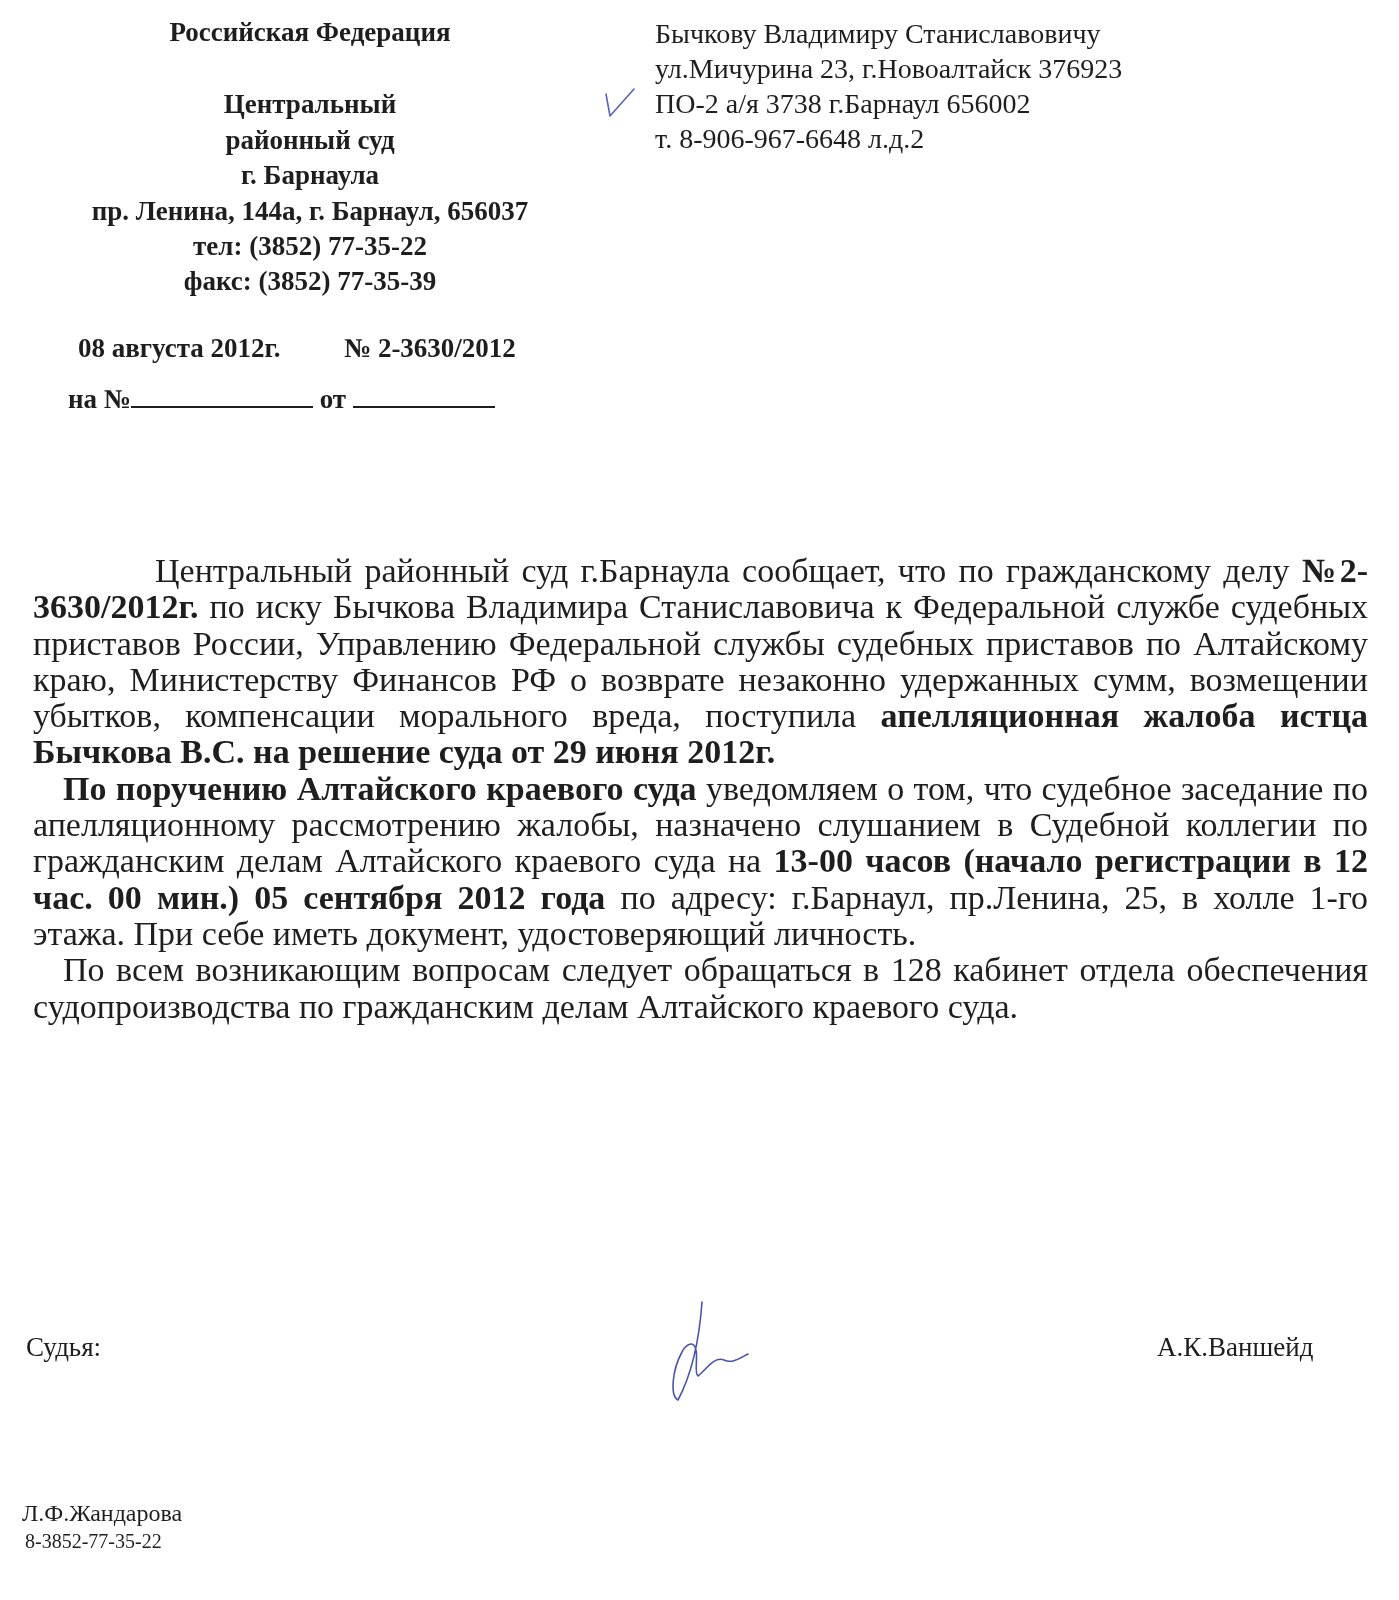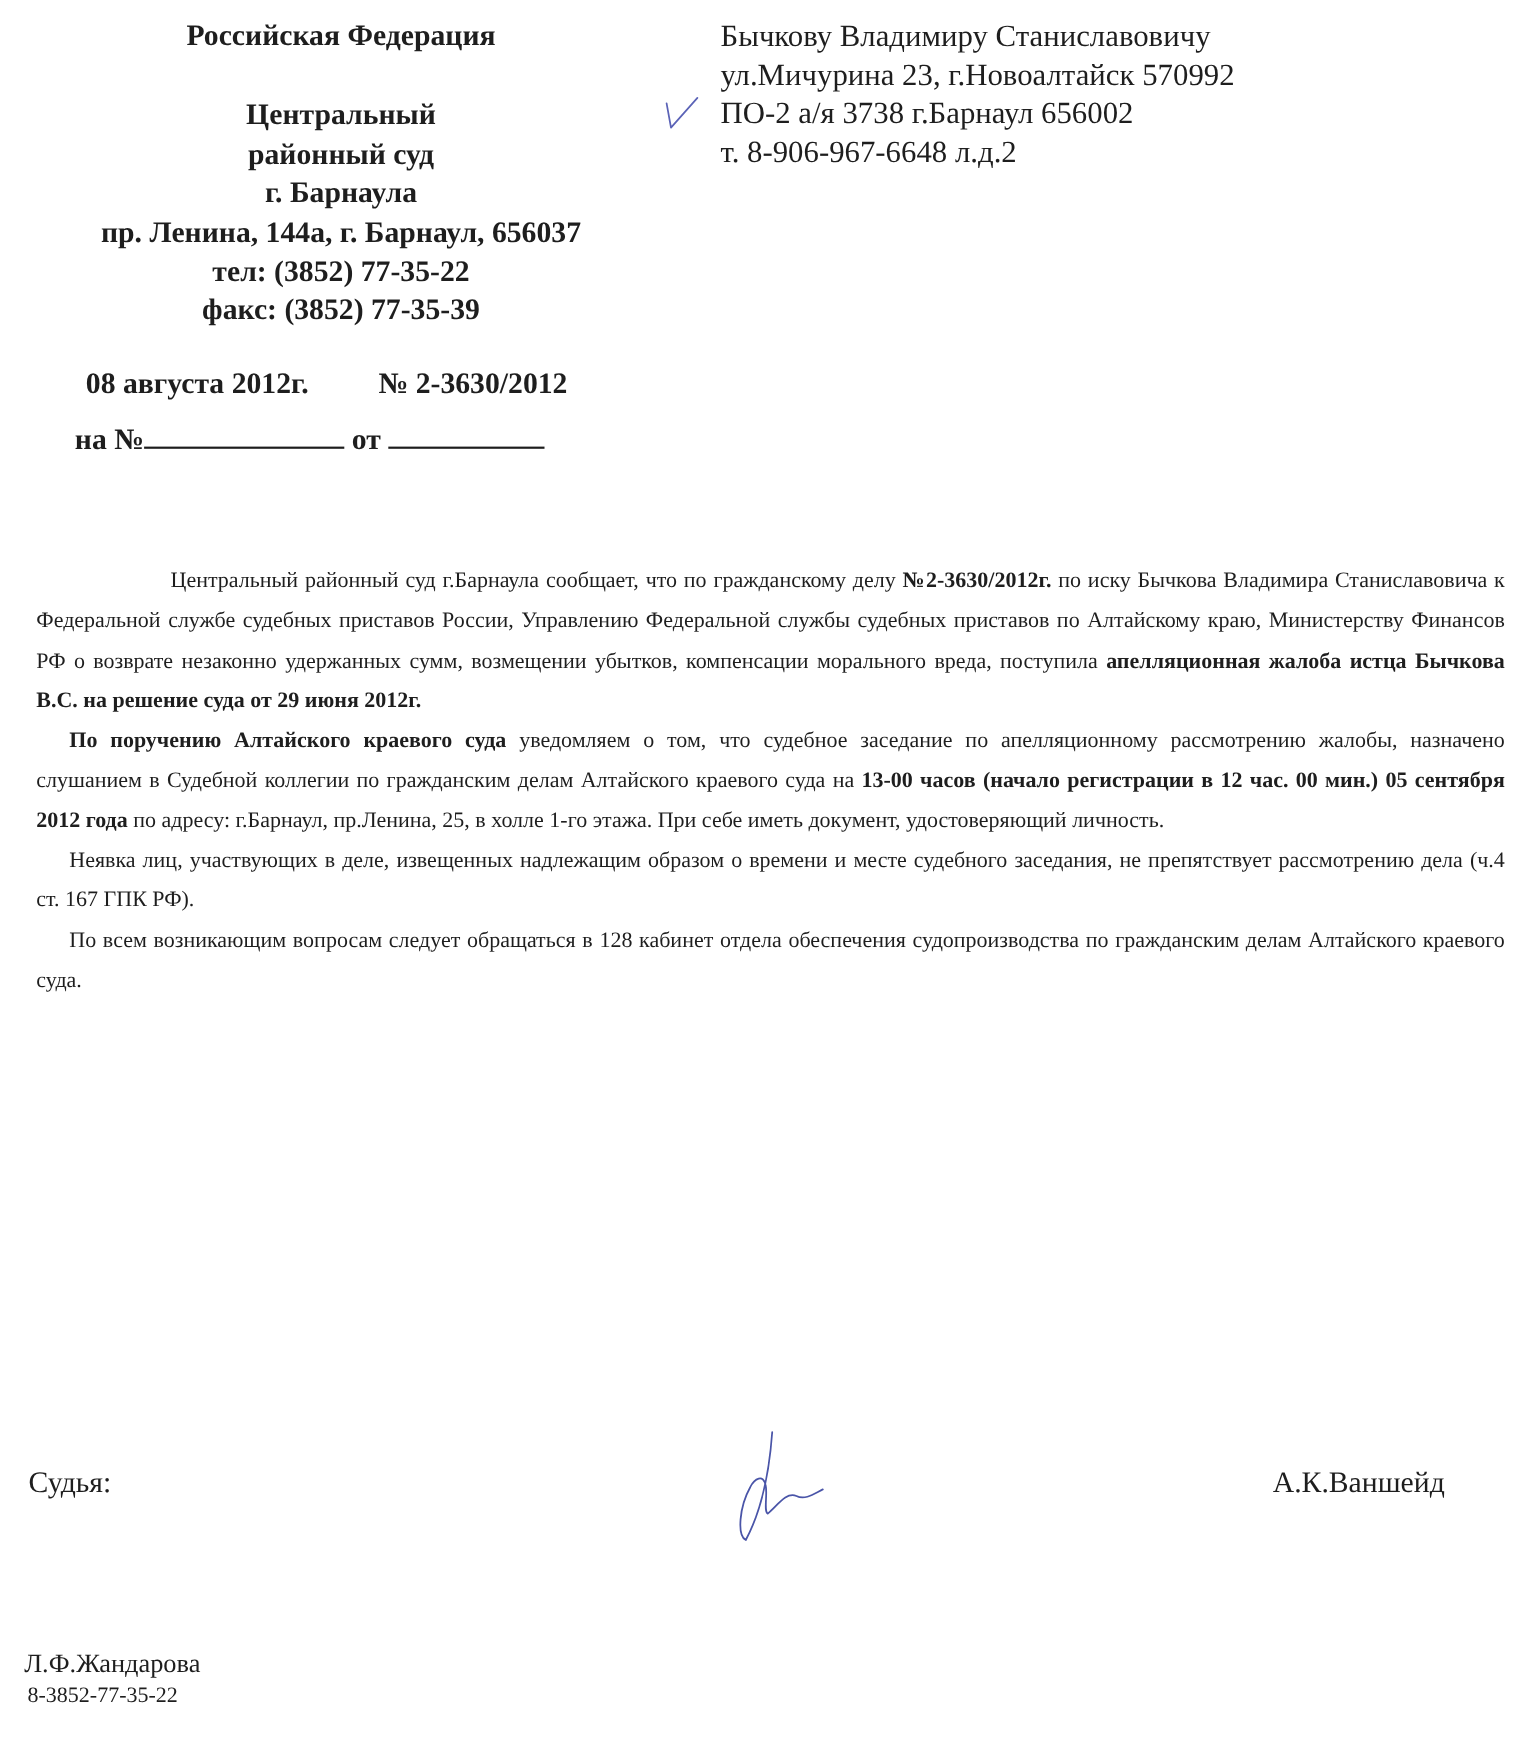--- a/index.html
+++ b/index.html
@@ -11,22 +11,23 @@
       color: #1e1e1e;
       font-family: "Liberation Serif", "DejaVu Serif", serif;
     }
     .abs { position: absolute; white-space: nowrap; }
     .hdr { font-weight: bold; font-size: 27px; line-height: 36px; text-align: center; width: 620px; left: 0; }
     .addr { left: 655px; font-size: 28px; line-height: 36px; }
     .ref { font-weight: bold; font-size: 27px; }
     .line-blank { display: inline-block; border-bottom: 2px solid #1e1e1e; height: 26px; vertical-align: baseline; }
     .body-text {
       position: absolute; left: 33px; width: 1335px;
-      font-size: 20px; line-height: 36.3px;
+      font-size: 34px; line-height: 36.3px;
       text-align: justify;
+      margin-top: 43px;
     }
     .body-text p { margin: 0; }
     .body-text b { font-weight: bold; }
     .ind1 { text-indent: 122px; }
     .ind2 { text-indent: 30px; }
     .sig-label { font-size: 27px; }
     .small { font-size: 24px; }
     .smaller { font-size: 20px; }
     svg.ink { position: absolute; }
   </style>
@@ -44,36 +45,35 @@
 <div class="abs ref" style="top:333px; left:78px;">08 августа 2012г.</div>
 <div class="abs ref" style="top:333px; left:344px;">№ 2-3630/2012</div>
 
 <div class="abs ref" style="top:380px; left:68px;">
   <span>на №</span><span class="line-blank" style="width:182px;"></span>
   <span>от</span>
   <span class="line-blank" style="width:142px;"></span>
 </div>
 
 <div class="abs addr" style="top:16px;">Бычкову Владимиру Станиславовичу</div>
-<div class="abs addr" style="top:51px;">ул.Мичурина 23, г.Новоалтайск 570992</div>
+<div class="abs addr" style="top:51px;">ул.Мичурина 23, г.Новоалтайск 376923</div>
 <div class="abs addr" style="top:86px;">ПО-2  а/я 3738  г.Барнаул 656002</div>
 <div class="abs addr" style="top:121px;">т. 8-906-967-6648  л.д.2</div>
 
 <svg class="ink" style="left:603px; top:86px;" width="34" height="36" viewBox="0 0 34 36">
   <path d="M3 8 L7 30 L31 3" fill="none" stroke="#5b63b7" stroke-width="1.6" stroke-linecap="round" stroke-linejoin="round"></path>
 </svg>
 
 <div class="body-text" style="top:510px;">
   <p class="ind1">
     <span>Центральный районный суд г.Барнаула сообщает, что по гражданскому делу </span><b>№2-3630/2012г.</b><span> по иску Бычкова Владимира Станиславовича к Федеральной службе судебных приставов России, Управлению Федеральной службы судебных приставов по Алтайскому краю, Министерству Финансов РФ о возврате незаконно удержанных сумм, возмещении убытков, компенсации морального вреда,  поступила </span><b>апелляционная жалоба истца Бычкова В.С. на решение суда от 29 июня 2012г.</b>
   </p>
   <p class="ind2">
     <b>По поручению Алтайского краевого суда</b><span> уведомляем о том, что судебное заседание по апелляционному рассмотрению жалобы, назначено слушанием в Судебной коллегии по гражданским делам Алтайского краевого суда на </span><b>13-00 часов (начало регистрации в 12 час. 00 мин.) 05 сентября 2012 года</b><span> по адресу: г.Барнаул, пр.Ленина, 25, в холле 1-го этажа. При себе иметь документ, удостоверяющий личность.</span>
   </p>
-  <p class="ind2">Неявка лиц, участвующих в деле, извещенных надлежащим образом о времени и месте судебного заседания, не препятствует рассмотрению дела (ч.4 ст. 167 ГПК РФ).</p>
   <p class="ind2">По всем возникающим вопросам следует обращаться в 128 кабинет отдела обеспечения судопроизводства по гражданским делам Алтайского краевого суда.</p>
 </div>
 
 <div class="abs sig-label" style="top:1332px; left:26px;">Судья:</div>
 <svg class="ink" style="left:650px; top:1300px;" width="110" height="105" viewBox="0 0 110 105">
   <path d="M52 2 C50 30 44 70 28 100 C20 96 22 70 32 52 C36 44 44 40 46 50 C48 58 44 74 48 76 C56 70 64 56 74 60 C82 64 90 58 98 54" fill="none" stroke="#4a55a8" stroke-width="1.6" stroke-linecap="round" stroke-linejoin="round"></path>
 </svg>
 <div class="abs sig-label" style="top:1332px; left:1157px;">А.К.Ваншейд</div>
 
 <div class="abs small" style="top:1500px; left:22px;">Л.Ф.Жандарова</div>

